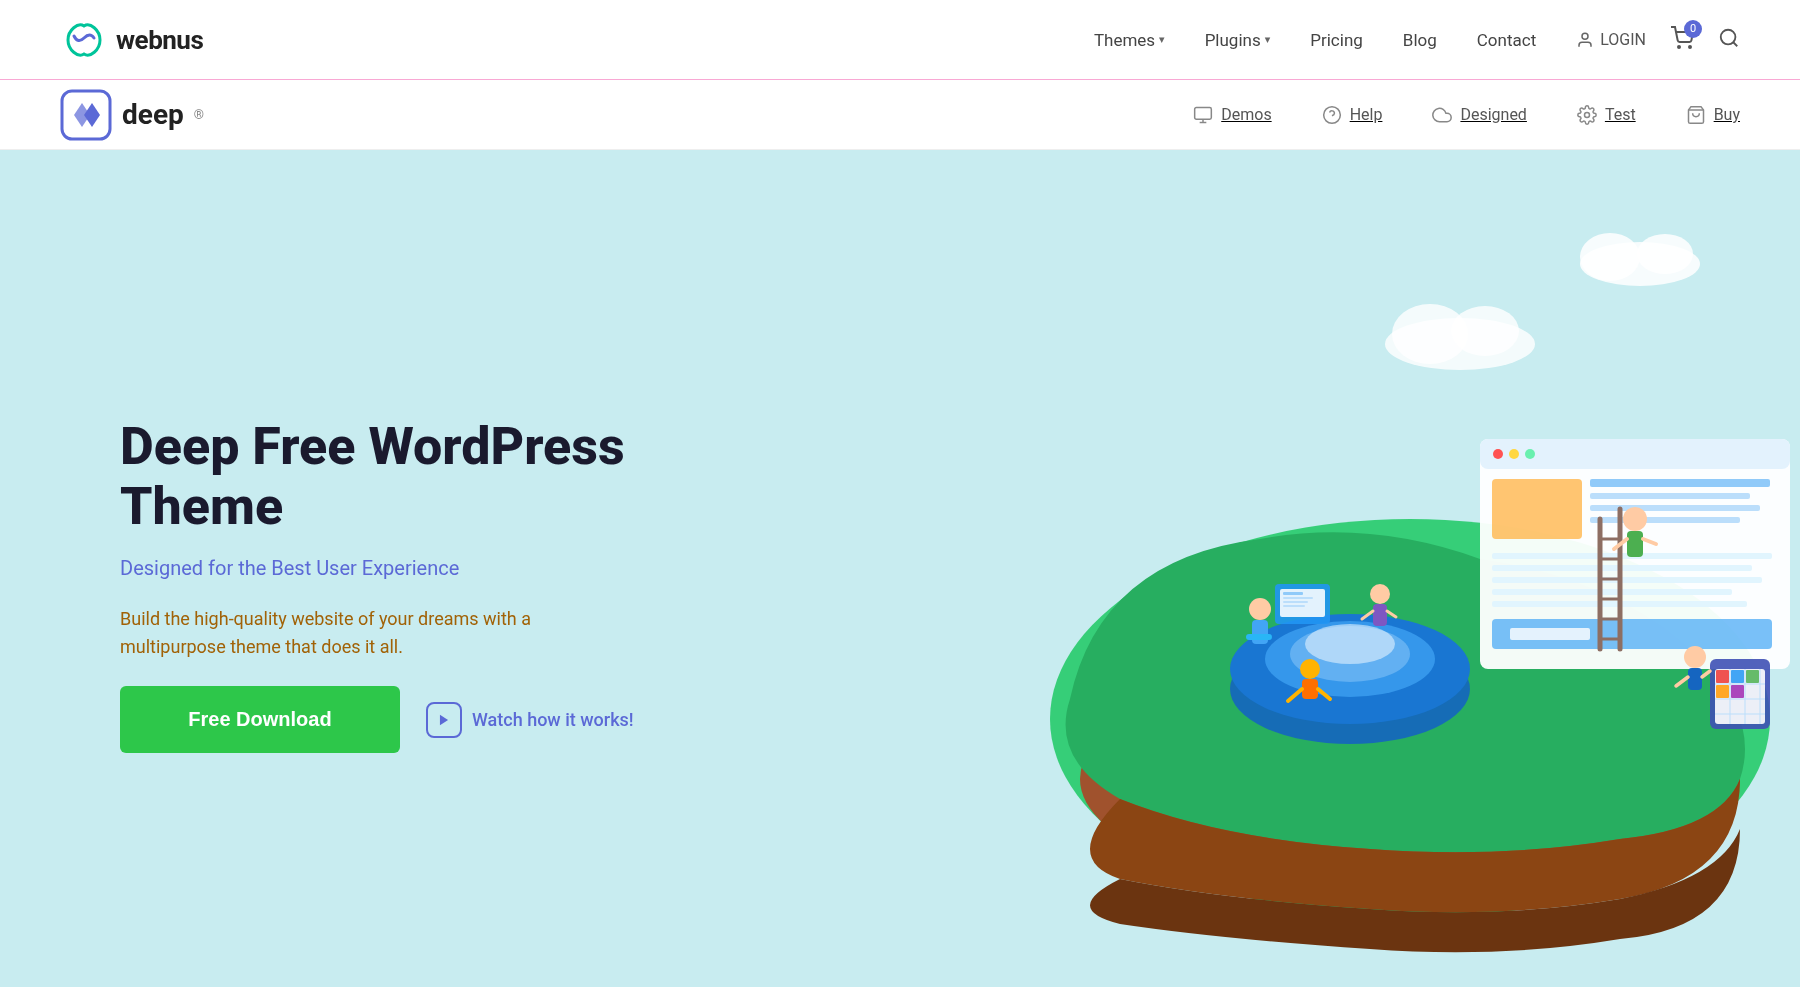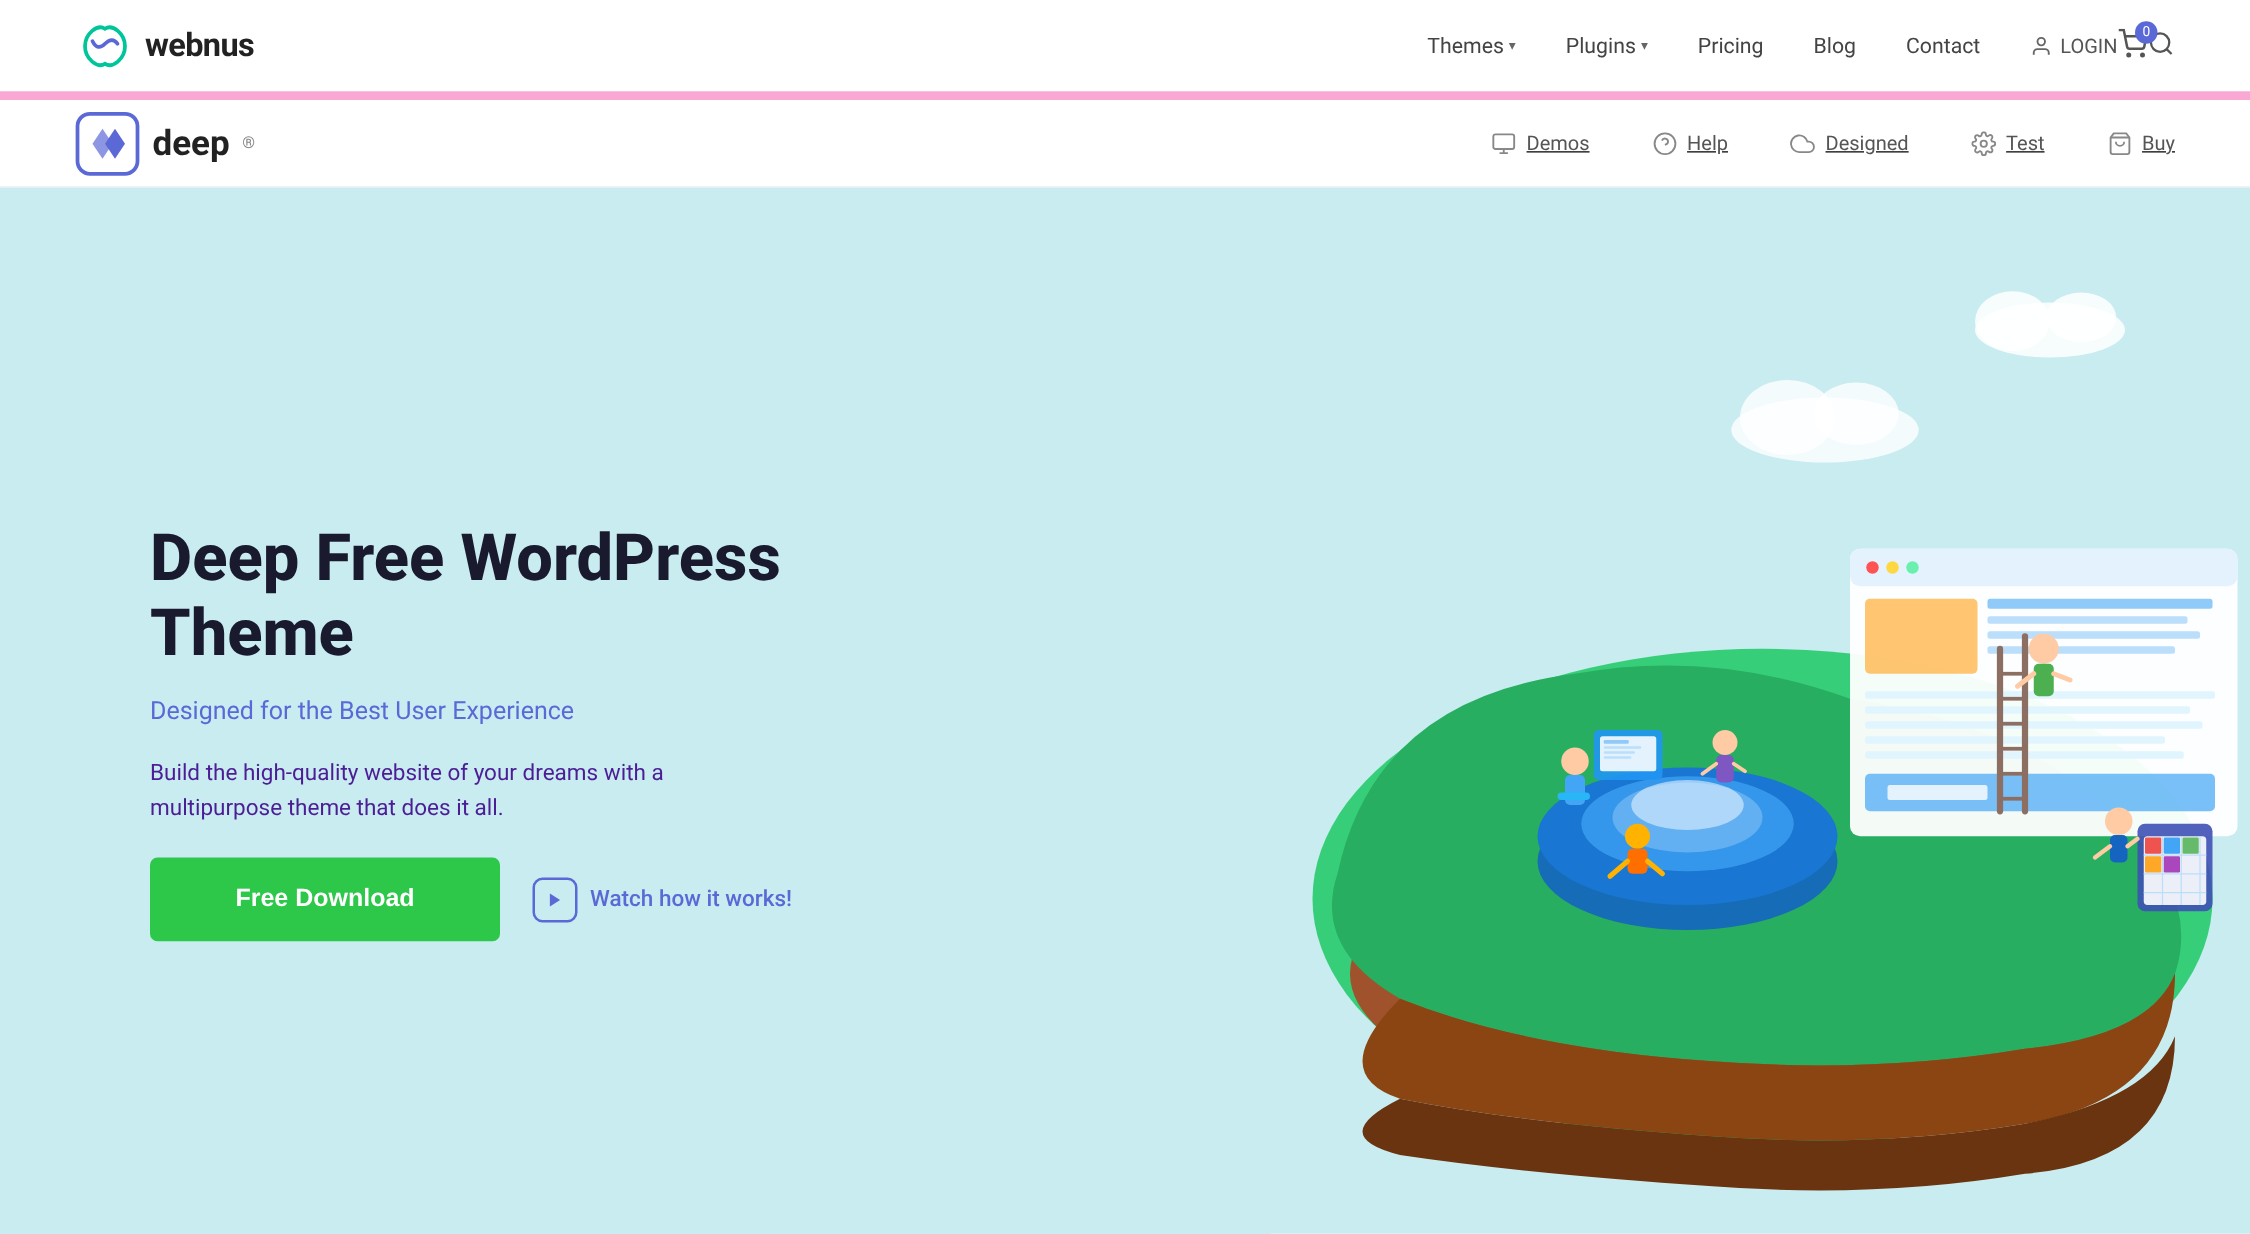--- a/index.html
+++ b/index.html
@@ -5,21 +5,21 @@
     * { margin: 0; padding: 0; box-sizing: border-box; }
     body { font-family: -apple-system, BlinkMacSystemFont, 'Segoe UI', Roboto, sans-serif; width: 1800px; min-height: 987px; overflow-x: hidden; }
 
     
     .top-nav {
       background: #fff;
       height: 80px;
       display: flex;
       align-items: center;
       padding: 0 60px;
-      border-bottom: 7px solid #f9a8d4;
+      border-bottom: 1px solid #f9a8d4;
       position: relative;
       z-index: 10;
     }
     .logo-area {
       display: flex;
       align-items: center;
       gap: 8px;
       flex: 1;
     }
     .logo-icon {
@@ -43,20 +43,21 @@
       color: #444;
       font-size: 17px;
       font-weight: 400;
       display: flex;
       align-items: center;
       gap: 4px;
     }
     .nav-right {
       display: flex;
       align-items: center;
+      gap: 24px;
       margin-left: 40px;
     }
     .nav-login {
       display: flex;
       align-items: center;
       gap: 6px;
       color: #555;
       font-size: 16px;
       cursor: pointer;
       text-decoration: none;
@@ -142,21 +143,21 @@
     }
     .hero-subtitle {
       font-size: 20px;
       font-weight: 400;
       color: #5b69d6;
       margin-bottom: 24px;
       line-height: 1.3;
     }
     .hero-desc {
       font-size: 18px;
-      color: #4c1d95;
+      color: #a16207;
       line-height: 1.6;
       margin-bottom: 24px;
       max-width: 520px;
     }
     .hero-actions {
       display: flex;
       gap: 26px;
     }
     .btn-download {
       background: #2dc74a;

